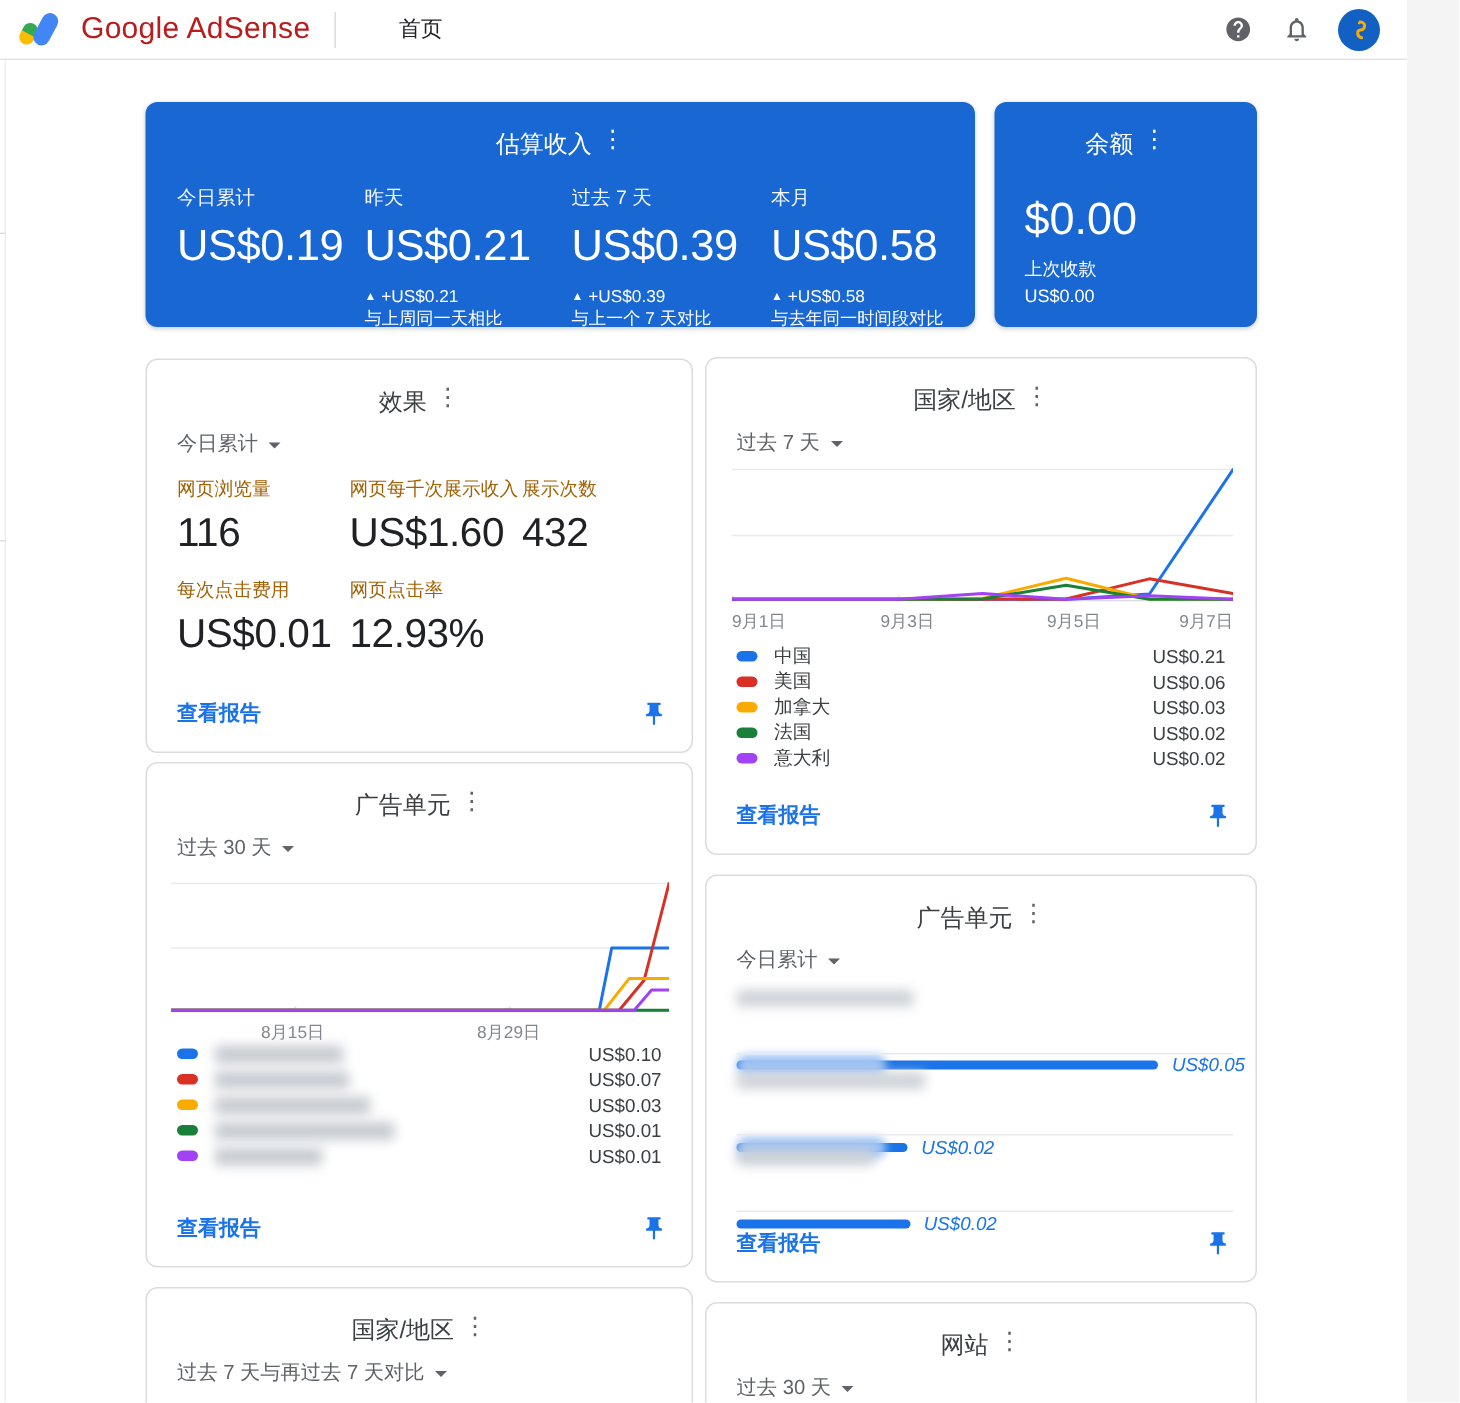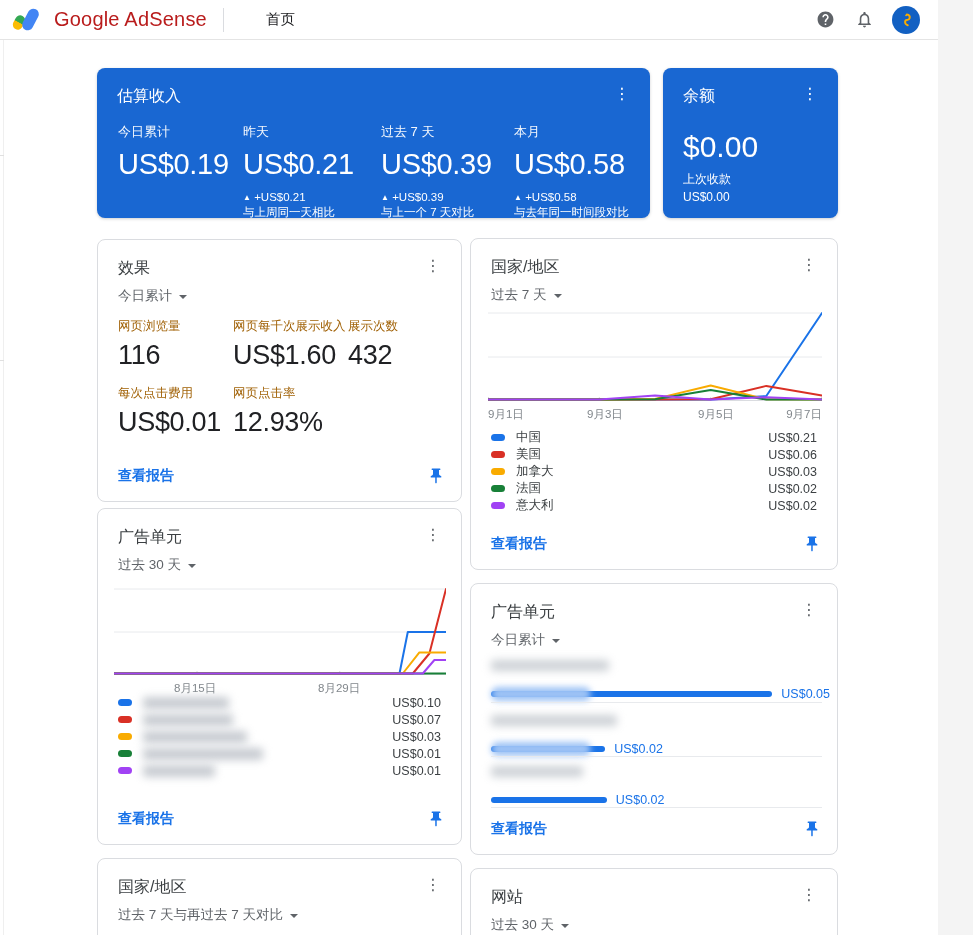--- a/index.html
+++ b/index.html
@@ -27,21 +27,21 @@
   .header-divider { width:1px; height:24px; background:#dadce0; margin-left:16px; }
   .nav-home { margin-left:42px; font-size:14.5px; color:#202124; cursor:pointer; }
   .header-actions { margin-left:auto; display:flex; align-items:center; gap:17px; padding-right:18px; }
   .icon-btn { width:22px; height:22px; display:flex; align-items:center; justify-content:center; cursor:pointer; }
   .avatar { width:28px; height:28px; border-radius:50%; background:#1260c2; display:flex; align-items:center; justify-content:center; cursor:pointer; }
 
   
   .card { position:absolute; background:#fff; border:1px solid #dadce0; border-radius:8px; }
   .card-blue { position:absolute; background:#1967d2; border-radius:8px; color:#fff;
     box-shadow:0 1px 3px rgba(60,64,67,.25); }
-  .card-title-row { position:absolute; top:18px; left:20px; right:14px; display:flex; justify-content:space-between; align-items:flex-start; }
+  .card-title-row { position:absolute; top:18px; left:20px; right:14px; display:flex; justify-content:center; align-items:flex-start; }
   .card-title { font-size:16px; color:#3c4043; }
   .card-blue .card-title { color:#fff; }
   .kebab { font-size:16px; color:#5f6368; line-height:16px; padding:0 6px; cursor:pointer; user-select:none; }
   .card-blue .kebab { color:#fff; }
   .range-row { position:absolute; top:47px; left:20px; display:flex; align-items:center; gap:7px;
     font-size:13.5px; color:#5f6368; cursor:pointer; }
   .caret { width:0; height:0; border-left:4px solid transparent; border-right:4px solid transparent;
     border-top:4.5px solid #5f6368; margin-top:2px; }
 
   
@@ -75,21 +75,21 @@
   .legend { position:absolute; left:20px; right:20px; }
   .legend-row { display:flex; align-items:center; height:17px; font-size:12.5px; color:#3c4043; }
   .legend-pill { width:14px; height:7px; border-radius:4px; margin-right:11px; flex:none; }
   .legend-name { flex:1; }
   .legend-value { color:#3c4043; }
   .legend-blur { height:12px; border-radius:3px; background:#c7cbd1; filter:blur(4px); }
 
   
   .bar-row { position:absolute; left:20px; right:15px; }
   .bar-name-blur { height:11px; border-radius:3px; background:#cdd1d6; filter:blur(4px); }
-  .bar-track { position:relative; margin-top:16px; height:14px; }
+  .bar-track { position:relative; margin-top:32px; height:14px;font-style:italic; }
   .bar-fill { position:absolute; top:4px; left:0; height:6px; border-radius:3px; background:#1a73e8; }
   .bar-blur { position:absolute; top:0; left:0; height:14px; border-radius:7px; background:#9ec3f5; filter:blur(3px); }
   .bar-value { position:absolute; top:0; font-size:12.5px; color:#1a73e8; white-space:nowrap; }
   .bar-sep { position:absolute; left:20px; right:15px; height:1px; background:#e8eaed; }
 
   svg { display:block; }
 </style>
 </head>
 <body>
 

